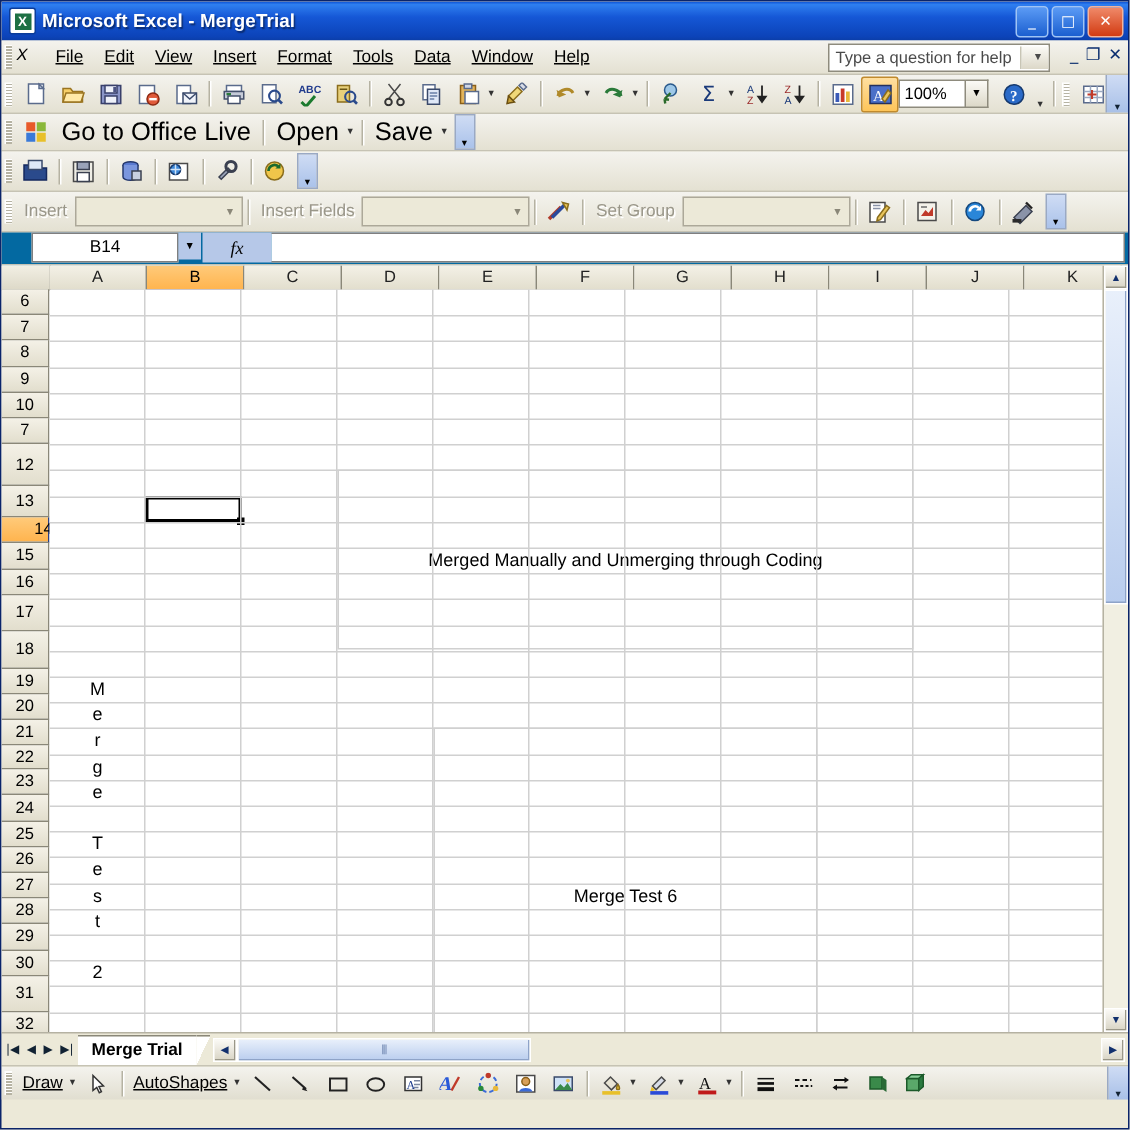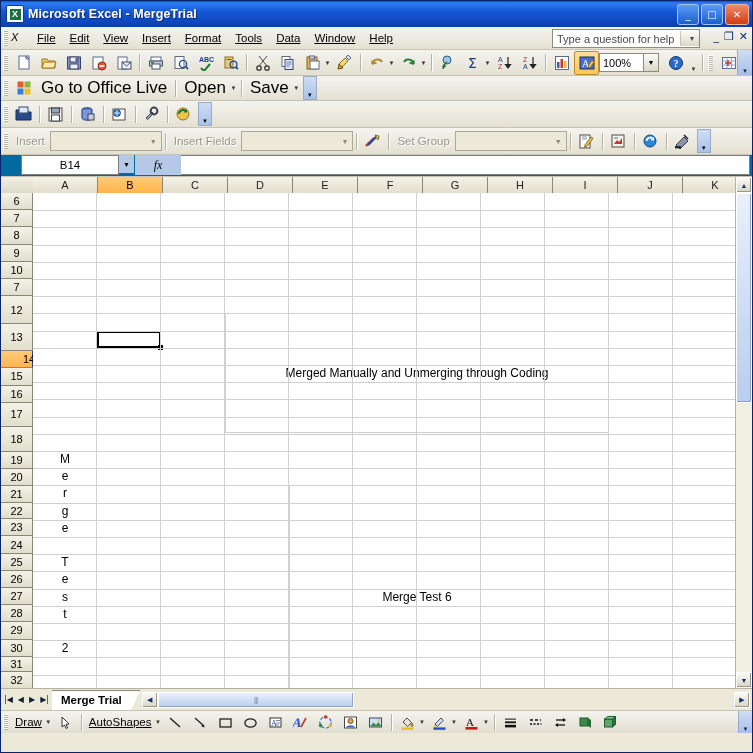--- a/index.html
+++ b/index.html
@@ -515,39 +515,39 @@
         <div class="ch" style="width: 64px;">K</div>
       </div>
     <div class="rowhdr" id="rowhdr">
         <div class="rh" style="height: 17.2px;">6</div>
         <div class="rh" style="height: 17.2px;">7</div>
         <div class="rh" style="height: 17.2px;">8</div>
         <div class="rh" style="height: 17.2px;">9</div>
         <div class="rh" style="height: 17.2px;">10</div>
         <div class="rh" style="height: 17.2px;">7</div>
         <div class="rh" style="height: 28px;">12</div>
-        <div class="rh" style="height: 27px;">13</div>
+        <div class="rh" style="height: 21px;">13</div>
         <div class="rh sel" style="height: 17.2px;">14</div>
         <div class="rh" style="height: 17.2px;">15</div>
         <div class="rh" style="height: 17.2px;">16</div>
         <div class="rh" style="height: 24px;">17</div>
         <div class="rh" style="height: 25px;">18</div>
         <div class="rh" style="height: 17.2px;">19</div>
         <div class="rh" style="height: 17.2px;">20</div>
         <div class="rh" style="height: 17.2px;">21</div>
         <div class="rh" style="height: 16px;">22</div>
         <div class="rh" style="height: 17.2px;">23</div>
         <div class="rh" style="height: 17.2px;">24</div>
         <div class="rh" style="height: 17.2px;">25</div>
         <div class="rh" style="height: 17.2px;">26</div>
         <div class="rh" style="height: 17.2px;">27</div>
         <div class="rh" style="height: 17.2px;">28</div>
         <div class="rh" style="height: 17.2px;">29</div>
         <div class="rh" style="height: 17.2px;">30</div>
-        <div class="rh" style="height: 15px;">31</div>
+        <div class="rh" style="height: 24px;">31</div>
         <div class="rh" style="height: 17.2px;">32</div>
         <div class="rh" style="height: 17.2px;">33</div>
         <div class="rh" style="height: 17.2px;">34</div>
       </div>
 
     <div class="cells" id="cells">
 
       <div class="mcell" id="mc0" style="left: 192px; top: 120px; width: 384px; height: 120px;">
         <span>Merged Manually and Unmerging through Coding</span>
       </div>

